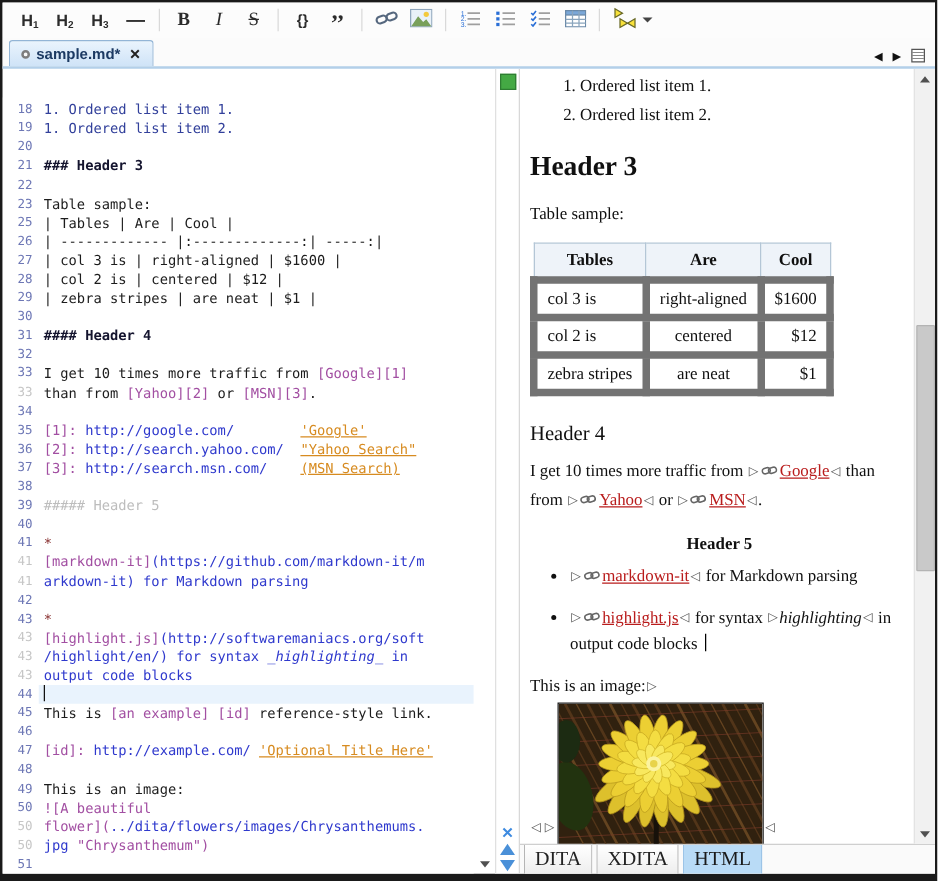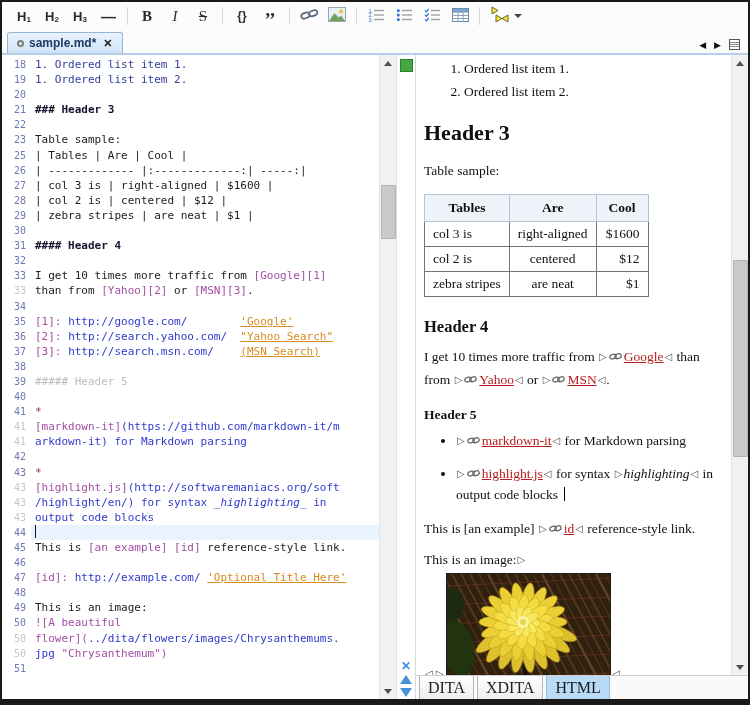--- a/index.html
+++ b/index.html
@@ -27,21 +27,21 @@
   .tab-dot{width:7px;height:7px;border-radius:50%;border:2px solid #7d7d7d;background:#f8f8f8;box-sizing:border-box;}
   .tab-close{font-size:11px;color:#222;font-weight:bold;margin-left:2px;cursor:pointer;}
   .tab-spacer{flex:1;}
   .tab-nav{display:flex;align-items:center;gap:8px;padding-right:8px;padding-bottom:3px;}
   .tnav{font-size:9px;color:#111;cursor:pointer;}
   .tlist{width:11px;height:11px;border:1px solid #555;display:inline-block;box-sizing:border-box;
     background:linear-gradient(#fff 20%,#888 20%,#888 30%,#fff 30%,#fff 45%,#888 45%,#888 55%,#fff 55%,#fff 70%,#888 70%,#888 80%,#fff 80%);}
   
   .main{flex:1;display:flex;overflow:hidden;}
   
-  .editor{width:394px;flex:none;display:flex;overflow:hidden;}
+  .editor{width:394px;flex:none;display:flex;overflow:hidden;align-items:flex-end;}
   .code{flex:1;overflow:hidden;font-family:"DejaVu Sans Mono",monospace;font-size:11px;padding-top:2px;background:#fff;cursor:text;}
   .row{display:flex;height:15.1px;line-height:15.1px;white-space:pre;}
   .gut{width:24px;flex:none;text-align:right;padding-right:5px;color:#6d77b5;font-size:10px;}
   .gut.wrap{color:#c6c6c6;}
   .txt{flex:1;overflow:hidden;}
   .row .txt{padding-left:4px;}
   .row.cur .txt{background:#e9f3fd;}
   .caret{display:inline-block;width:1px;height:13px;background:#111;vertical-align:-2px;}
   .c-k{color:#1c1c1c;} .c-o{color:#32409b;} .c-h{color:#14142e;font-weight:bold;}
   .c-p{color:#a24fa2;} .c-u{color:#2f39cd;} .c-s{color:#d78b20;text-decoration:underline;}
@@ -59,26 +59,26 @@
   .div-x{position:absolute;bottom:28px;left:4px;color:#3d8ae0;font-weight:bold;font-size:12px;cursor:pointer;line-height:10px;}
   .div-up{position:absolute;bottom:15px;left:3px;width:0;height:0;border-left:6px solid transparent;border-right:6px solid transparent;border-bottom:9px solid #4a90d8;cursor:pointer;}
   .div-dn{position:absolute;bottom:2px;left:3px;width:0;height:0;border-left:6px solid transparent;border-right:6px solid transparent;border-top:9px solid #4a90d8;cursor:pointer;}
   
   .rightpane{flex:1;display:flex;flex-direction:column;overflow:hidden;}
   .preview-wrap{flex:1;display:flex;overflow:hidden;}
   .preview{flex:1;overflow:hidden;font-family:"Liberation Serif",serif;font-size:13.5px;color:#101010;padding:2px 4px 0 8px;}
   .preview ol{margin:4px 0 8px 0;padding-left:40px;}
   .preview ol li{margin-bottom:7px;}
   .pv-h3{font-size:22px;font-weight:bold;margin:20px 0 14px;}
-  .pv-h4{font-size:16.5px;font-weight:bold;margin:20px 0 8px;}
-  .pv-h5{font-size:13.5px;font-weight:bold;margin:16px 0 6px;}
+  .pv-h4{font-size:16.5px;font-weight:normal;margin:20px 0 8px;}
+  .pv-h5{font-size:13.5px;font-weight:bold;margin:16px 0 6px;text-align:center;}
   .preview p{margin:9px 0;line-height:1.65;}
   .pv-table{border-collapse:collapse;margin:12px 0 14px;font-size:13.5px;}
   .pv-table th{background:#eef3f9;font-weight:bold;text-align:center;padding:5px 12px;border:1px solid #b4c6d6;}
-  .pv-table td{padding:4px 8px;border:1px solid #737373;}
+  .pv-table td{padding:4px 8px;border:6px solid #737373;}
   .al-left{text-align:left;} .al-center{text-align:center;} .al-right{text-align:right;}
   .preview ul{margin:8px 0;padding-left:32px;}
   .preview ul li{margin-bottom:12px;line-height:1.55;}
   .mk{color:#555;font-size:10px;font-family:"DejaVu Sans",sans-serif;vertical-align:1px;padding:0 1px;}
   .lnk{color:#b91c1c;text-decoration:underline;cursor:pointer;}
   .lnkic{display:inline-block;margin:0 2px 0 1px;}
   .pcursor{display:inline-block;width:1px;height:14px;background:#000;vertical-align:-2px;margin-left:3px;}
   .img-wrap{position:relative;margin:2px 0 0 22px;width:163px;}
   .flower-frame{display:block;border:1px solid #1d1d1d;width:163px;height:122px;overflow:hidden;}
   .img-mk-left{position:absolute;left:-22px;bottom:18px;white-space:nowrap;}
@@ -347,26 +347,20 @@
                       <rect x="5.8" y="2" width="6.4" height="4.4" rx="2.2" transform="rotate(-16 9 4.2)"></rect>
                     </g>
                   </svg></span><a class="lnk">markdown-it</a><span class="mk">◁</span> for Markdown parsing</li>
               <li><span class="mk">▷</span><span class="lnkic"><svg width="13" height="9" viewBox="0 0 13 9">
                     <g fill="none" stroke="#666" stroke-width="1.3">
                       <rect x="0.8" y="2.4" width="6.4" height="4.4" rx="2.2" transform="rotate(-16 4 4.6)"></rect>
                       <rect x="5.8" y="2" width="6.4" height="4.4" rx="2.2" transform="rotate(-16 9 4.2)"></rect>
                     </g>
                   </svg></span><a class="lnk">highlight.js</a><span class="mk">◁</span> for syntax <span class="mk">▷</span><i>highlighting</i><span class="mk">◁</span> in output code blocks <span class="pcursor"></span></li>
             </ul>
-          <p id="pref">This is [an example] <span class="mk">▷</span><span class="lnkic"><svg width="13" height="9" viewBox="0 0 13 9">
-                  <g fill="none" stroke="#666" stroke-width="1.3">
-                    <rect x="0.8" y="2.4" width="6.4" height="4.4" rx="2.2" transform="rotate(-16 4 4.6)"></rect>
-                    <rect x="5.8" y="2" width="6.4" height="4.4" rx="2.2" transform="rotate(-16 9 4.2)"></rect>
-                  </g>
-                </svg></span><a class="lnk">id</a><span class="mk">◁</span> reference-style link.</p>
           <p id="pimg" style="margin-bottom:2px;">This is an image:<span class="mk">▷</span></p>
           <div class="img-wrap">
             <span class="mk img-mk-left">◁ ▷</span>
             <span class="flower-frame">
               <svg id="flower-svg" width="163" height="122" viewBox="0 0 163 122">
                   <rect x="0" y="0" width="163" height="122" fill="#30210f"></rect>
                   <line x1="-40" y1="0" x2="25" y2="122" stroke="#6e4a24" stroke-width="1.1" opacity="0.85"></line>
                   <line x1="-31" y1="0" x2="34" y2="122" stroke="#59391c" stroke-width="2.2" opacity="0.85"></line>
                   <line x1="-22" y1="0" x2="43" y2="122" stroke="#59391c" stroke-width="1.1" opacity="0.85"></line>
                   <line x1="-13" y1="0" x2="52" y2="122" stroke="#6e4a24" stroke-width="2.2" opacity="0.85"></line>

